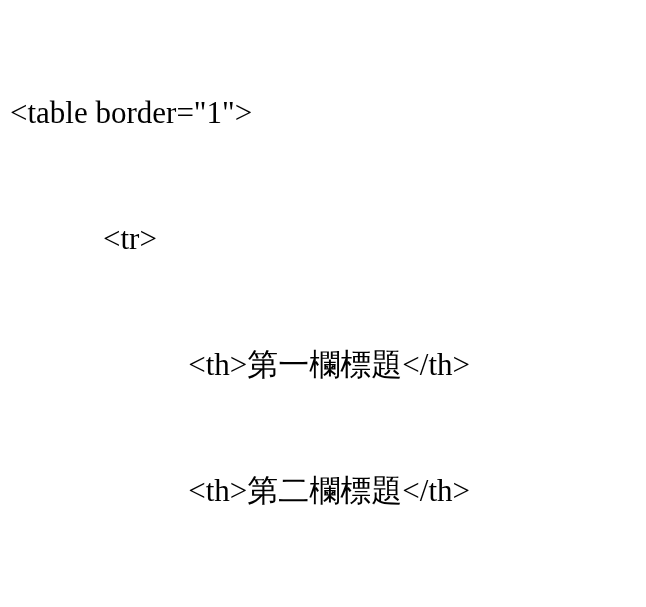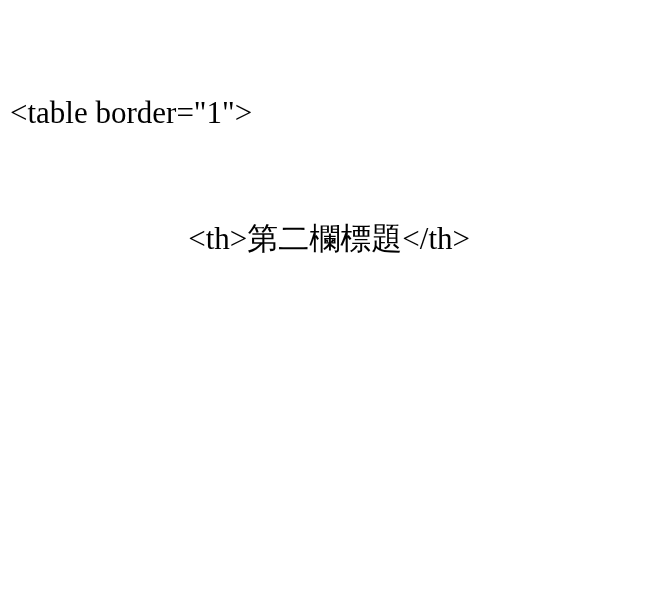--- a/index.html
+++ b/index.html
@@ -23,20 +23,22 @@
     }
     .code-line {
       height: 42px;
     }
   </style>
 </head>
 <body>
 
 <div class="code-block">
   <div class="code-line">&lt;table border="1"&gt;</div>
+  <div class="code-line">            &lt;tr&gt;</div>
+  <div class="code-line">                       &lt;th&gt;第一欄標題&lt;/th&gt;</div>
   <div class="code-line">                       &lt;th&gt;第二欄標題&lt;/th&gt;</div>
   
   
   
   
   
   
   
   
   

